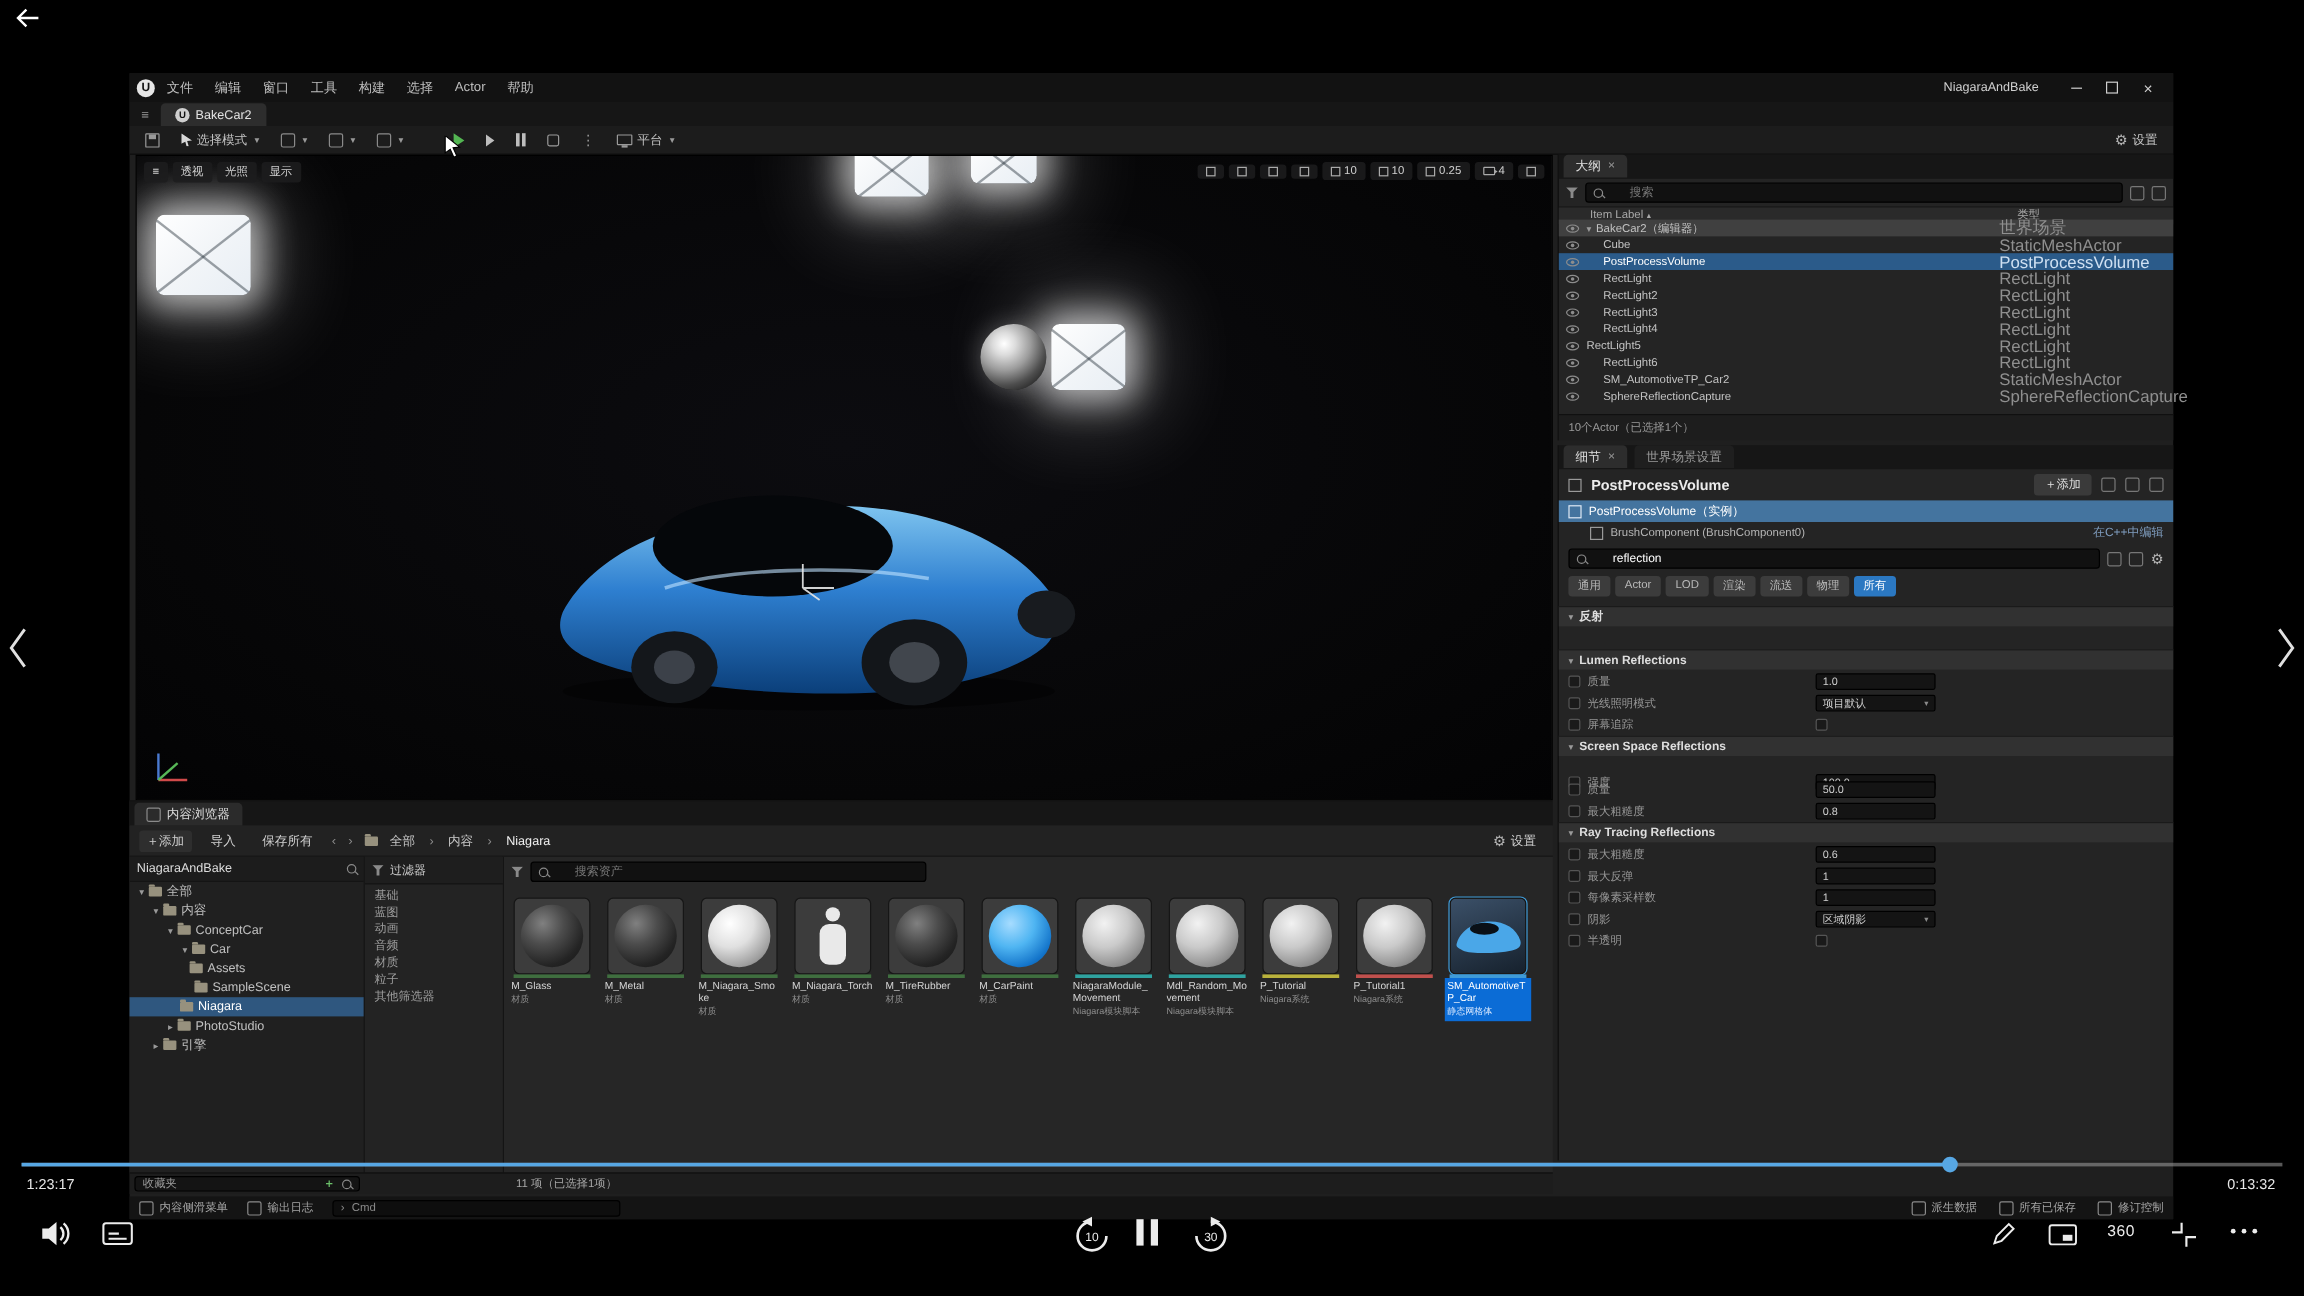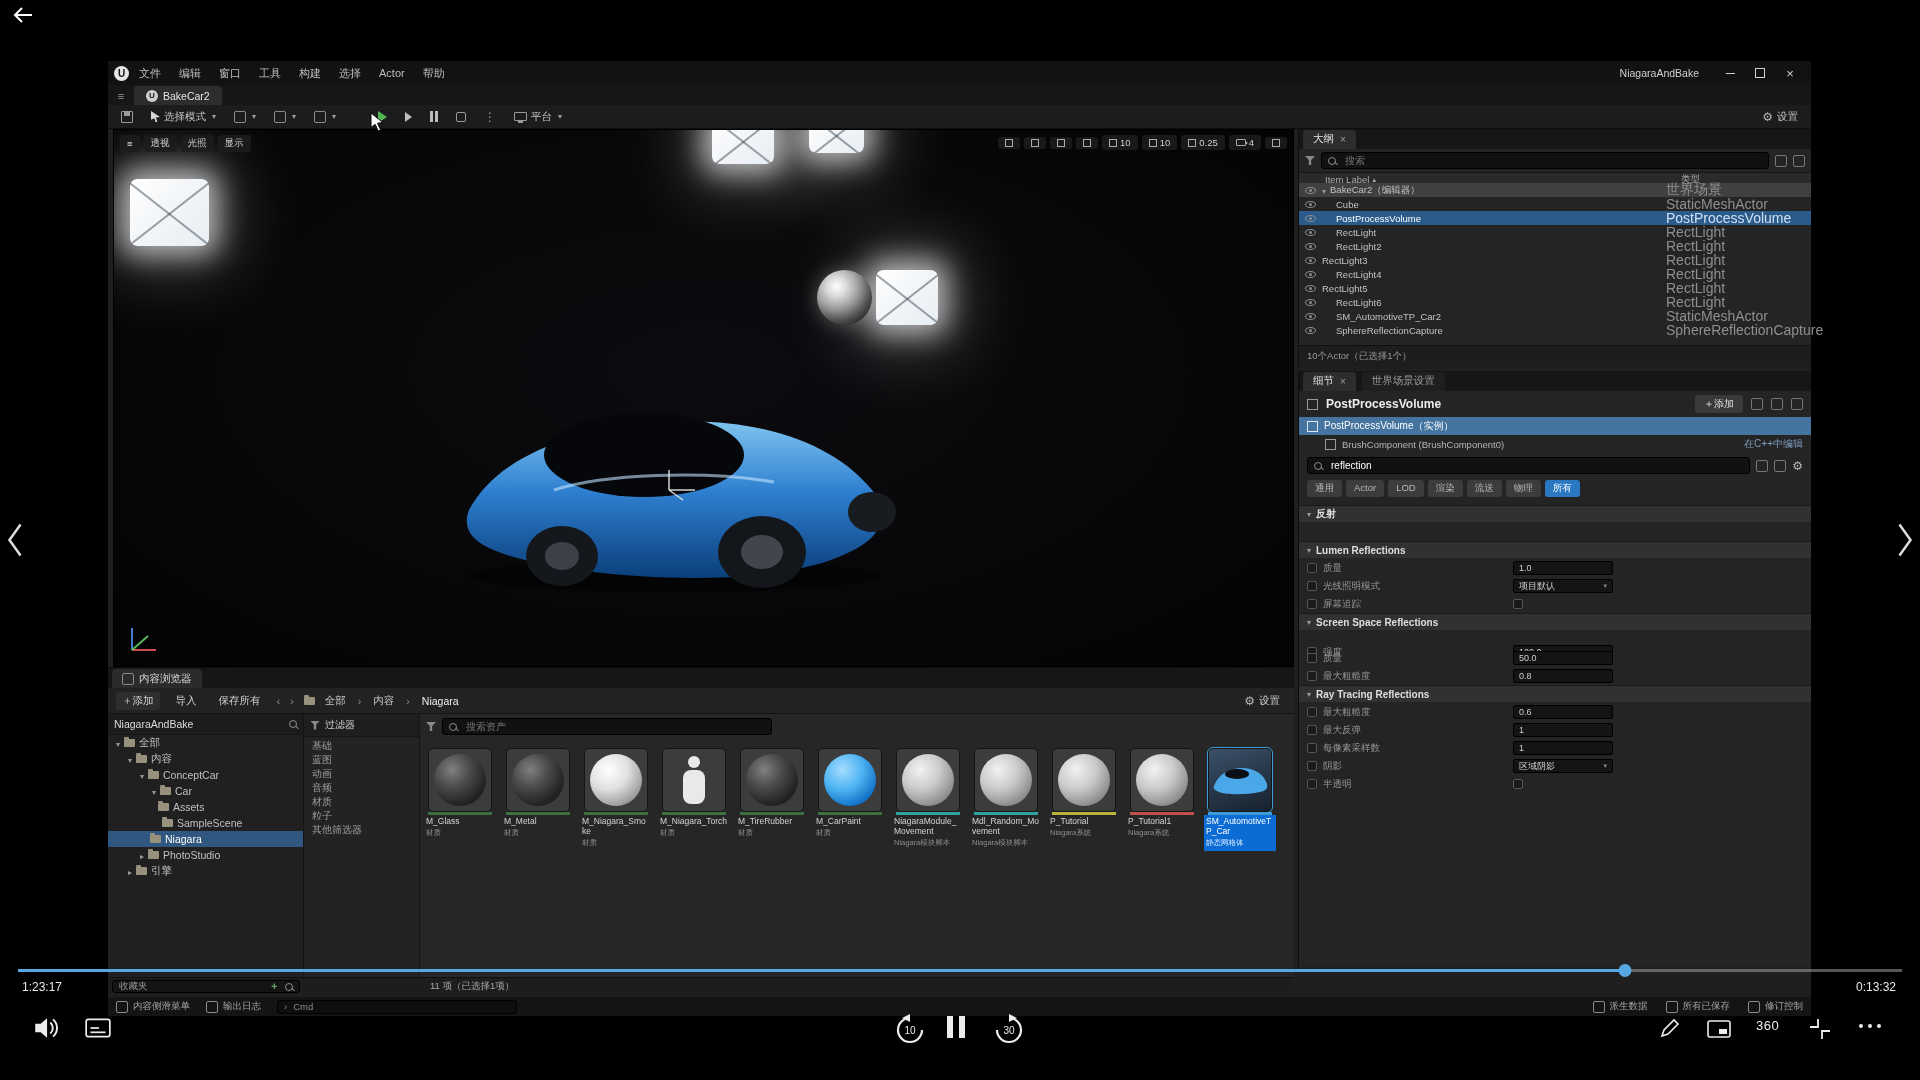--- a/index.html
+++ b/index.html
@@ -71,21 +71,21 @@
 .exp-o::before{content:"▾";font-size:8px;color:#9a9a9a}
 .exp-c::before{content:"▸";font-size:8px;color:#9a9a9a}
 .exp-n::before{content:"";display:inline-block;width:6px}
 .fold{width:11px;height:8px;background:#97917e;border-radius:1px;position:relative;flex:none}
 .fold::before{content:"";position:absolute;top:-2px;left:0;width:5px;height:2px;background:inherit;border-radius:1px 1px 0 0}
 .filtcol{width:116px;background:#232323;border-right:1px solid #141414;font-size:10px;color:#9d9d9d}
 .filthead{display:flex;align-items:center;gap:5px;padding:4px 6px;color:#cfcfcf;background:#1e1e1e;border-bottom:1px solid #141414}
 .fitem{padding:2px 8px;height:14px}
 .assetcol{flex:1;position:relative;background:#262626}
 .srchrow{display:flex;align-items:center;gap:6px;padding:4px 6px}
-.srchbox{display:flex;align-items:center;gap:9px;background:#111;border:1px solid #000;border-radius:3px;height:17px;padding:0 6px;color:#9a9a9a}
+.srchbox{display:flex;align-items:center;gap:22px;background:#111;border:1px solid #000;border-radius:3px;height:17px;padding:0 6px;color:#9a9a9a}
 .srchbox input{background:transparent;border:0;outline:0;color:#ddd;font-size:10px;width:100%;font-family:inherit}
 .tile{position:absolute;top:34px;width:72px}
 .thumb{width:64px;height:64px;margin:0 auto;background:#3c3c3c;border:1px solid #161616;border-radius:5px;display:flex;align-items:center;justify-content:center;overflow:hidden}
 .ball{width:52px;height:52px;border-radius:50%}
 .b-dark{background:radial-gradient(circle at 35% 30%,#808080 0%,#4c4c4c 35%,#242424 70%,#121212 100%)}
 .b-white{background:radial-gradient(circle at 35% 30%,#ffffff 0%,#e0e0e0 40%,#9c9c9c 75%,#565656 100%)}
 .b-blue{background:radial-gradient(circle at 35% 30%,#a6dcff 0%,#4fb5f2 40%,#1273c9 75%,#0a4d8d 100%)}
 .b-gray{background:radial-gradient(circle at 35% 30%,#f2f2f2 0%,#cacaca 40%,#8d8d8d 75%,#4d4d4d 100%)}
 .fig{width:40px;height:52px;position:relative}
 .fig::before{content:"";position:absolute;left:14px;top:2px;width:12px;height:12px;border-radius:50%;background:#e9e9e9}
@@ -99,21 +99,21 @@
 .tile.sel .labels{background:#0b6cd6}
 .tile.sel .aname{color:#fff}
 .tile.sel .atype{color:#d9e9ff}
 #cbf{position:absolute;left:0;top:916px;width:1186px;height:18px;background:#1d1d1d;border-top:1px solid #101010;display:flex;align-items:center;font-size:9.5px;color:#9a9a9a}
 .collbox{display:flex;align-items:center;gap:6px;background:#141414;border:1px solid #000;border-radius:3px;height:13px;margin-left:4px;padding:0 6px;width:188px}
 .count{margin-left:130px;color:#a8a8a8}
 
 #ol,#dt{position:absolute;left:1190px;width:513px;background:#242424;border-left:1px solid #0d0d0d}
 #ol{top:68px;height:238px}
 #dt{top:310px;height:596px}
-.ptabs{height:20px;background:#161616;display:flex;align-items:center;gap:2px}
+.ptabs{height:20px;background:#161616;display:flex;align-items:flex-start;gap:2px}
 .ptab{height:19px;background:#2d2d2d;border-radius:4px 4px 0 0;display:flex;align-items:center;gap:6px;padding:0 10px;color:#e0e0e0;font-size:10.5px;margin-left:4px}
 .ptab.inactive{background:#1f1f1f;color:#9a9a9a}
 .ptab .x{color:#9a9a9a;font-size:10px}
 .olsearch{display:flex;align-items:center;gap:6px;padding:3px 6px;border-bottom:1px solid #161616}
 .olhead{display:flex;align-items:center;height:14px;font-size:9.5px;color:#a9a9a9;background:#2a2a2a;border-bottom:1px solid #161616;position:relative}
 .olhead .c1{margin-left:26px}
 .olhead .c2{position:absolute;left:382px}
 .orow{position:absolute;left:0;width:100%;height:14px;display:flex;align-items:center;font-size:9.5px;color:#c2c2c2}
 .orow .eye{margin:0 6px 0 6px}
 .eye{width:11px;height:7px;border:1px solid #8d8d8d;border-radius:50%;position:relative;flex:none}
@@ -595,21 +595,21 @@
           <span style="margin-left:14px">RectLight</span>
           <span class="otype">RectLight</span>
         </div>
       <div class="orow" style="top:110px">
           <span class="eye"></span>
           <span style="margin-left:14px">RectLight2</span>
           <span class="otype">RectLight</span>
         </div>
       <div class="orow" style="top:124px">
           <span class="eye"></span>
-          <span style="">RectLight3</span>
+          <span style="margin-left:14px">RectLight3</span>
           <span class="otype">RectLight</span>
         </div>
       <div class="orow" style="top:138px">
           <span class="eye"></span>
           <span style="margin-left:14px">RectLight4</span>
           <span class="otype">RectLight</span>
         </div>
       <div class="orow" style="top:152px">
           <span class="eye"></span>
           <span style="">RectLight5</span>

